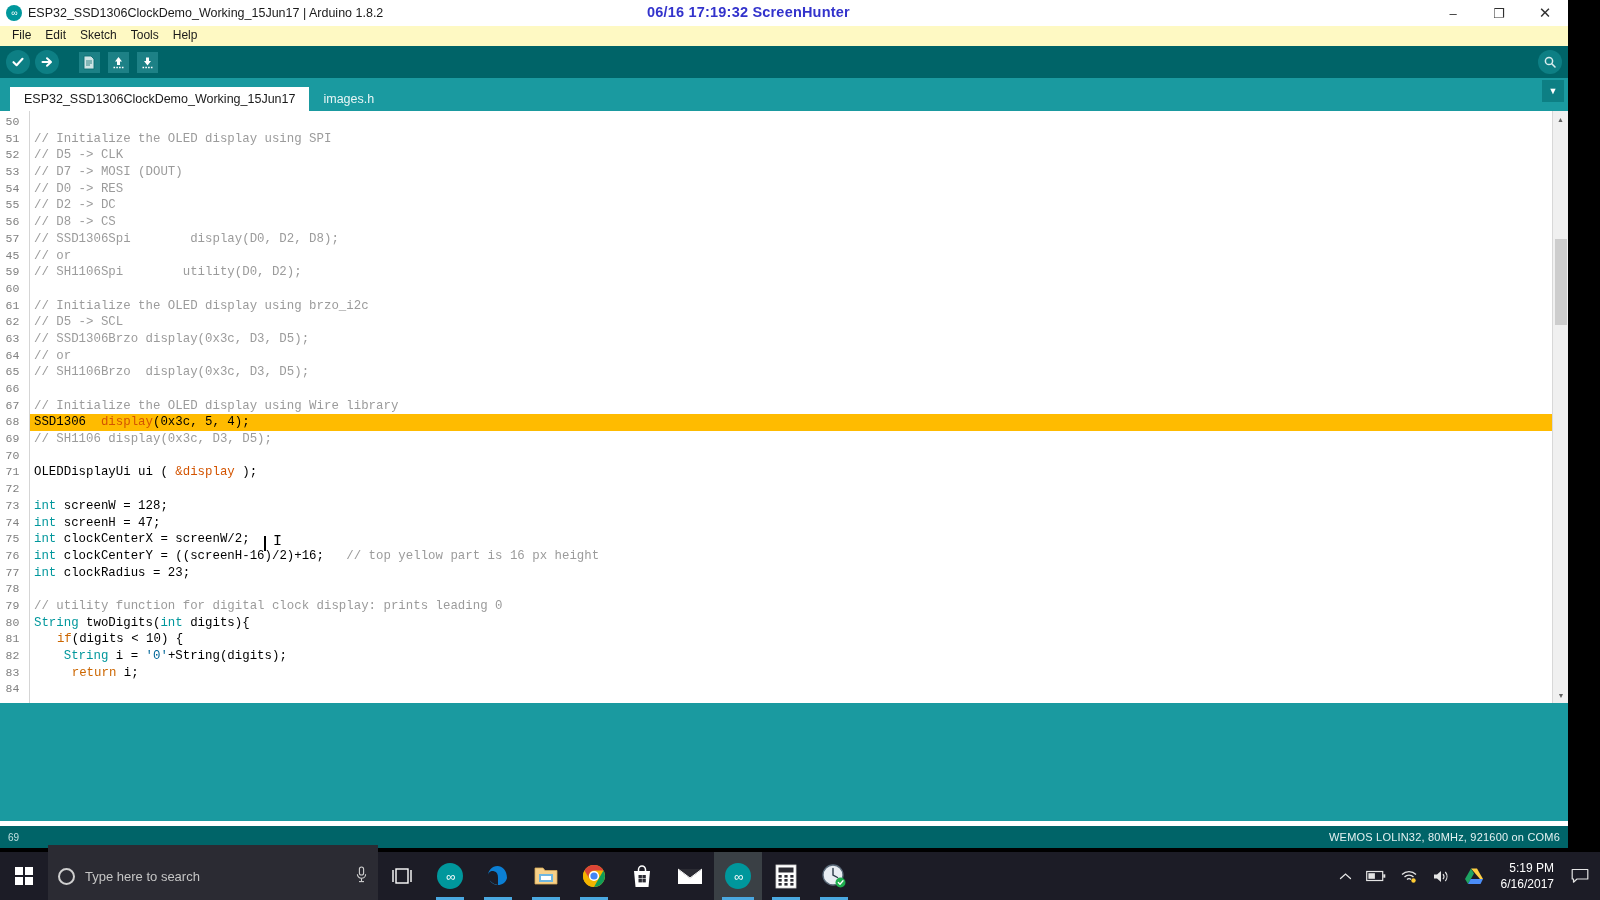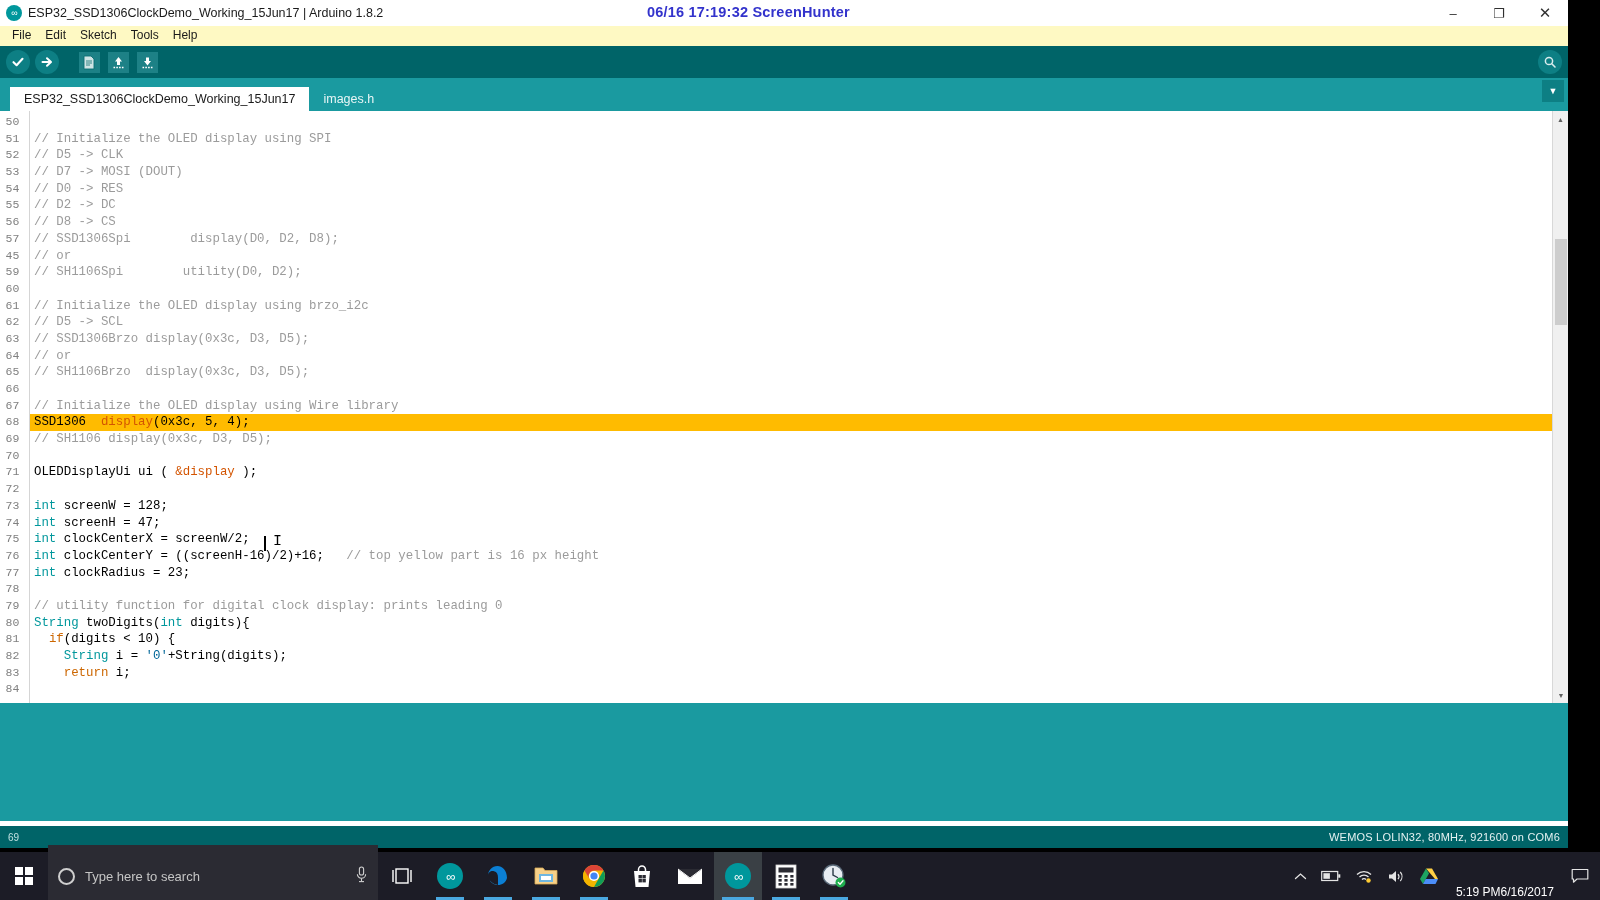--- a/index.html
+++ b/index.html
@@ -126,21 +126,21 @@
   .code-area {
     position: relative; flex: 1; padding-top: 3px; overflow: hidden;
   }
   .code-line {
     height: 16.7px; line-height: 16.7px; white-space: pre;
     font-family: "Liberation Mono", monospace; font-size: 12.4px; color: #000000;
     padding-left: 4px;
   }
   .code-line.hl { background: #ffbb00; }
   .c-comment { color: #9b9b9b; }
-  .c-keyword { color: #cc6600; }
+  .c-keyword { color: #cc6600; margin-left: 8px; }
   .c-type    { color: #00979c; }
   .c-func    { color: #d35400; }
   .c-plain   { color: #000000; }
   .c-string  { color: #006699; }
   .cursor-caret {
     position: absolute; left: 234px; top: 425px; width: 1.5px; height: 15px;
     background: #000;
   }
   .mouse-ibeam {
     position: absolute; left: 243px; top: 423px;
@@ -214,22 +214,22 @@
   }
   .tray {
     position: absolute; right: 0; bottom: 0; height: 48px; display: flex; align-items: center;
     padding-right: 4px;
   }
   .tray-item {
     padding: 0 7px; color: #e4e4e4; font-size: 13px;
     display: flex; align-items: center; justify-content: center; height: 48px;
   }
   .tray-clock {
-    display: flex; flex-direction: row; align-items: flex-end; justify-content: center;
-    height: 48px; padding: 0 10px; color: #ffffff; font-size: 12px; line-height: 16px;
+    display: flex; flex-direction: column; align-items: flex-end; justify-content: center;
+    height: 48px; padding: 8px 10px; color: #ffffff; font-size: 12px; line-height: 16px;
   }
   .tray-action {
     width: 32px; height: 48px; display: flex; align-items: center; justify-content: center;
   }
   .arduino-logo {
     width: 26px; height: 26px; border-radius: 50%; background: #00979c;
     display: flex; align-items: center; justify-content: center;
     color: #ffffff; font-size: 13px; letter-spacing: -2px;
   }
 </style>

